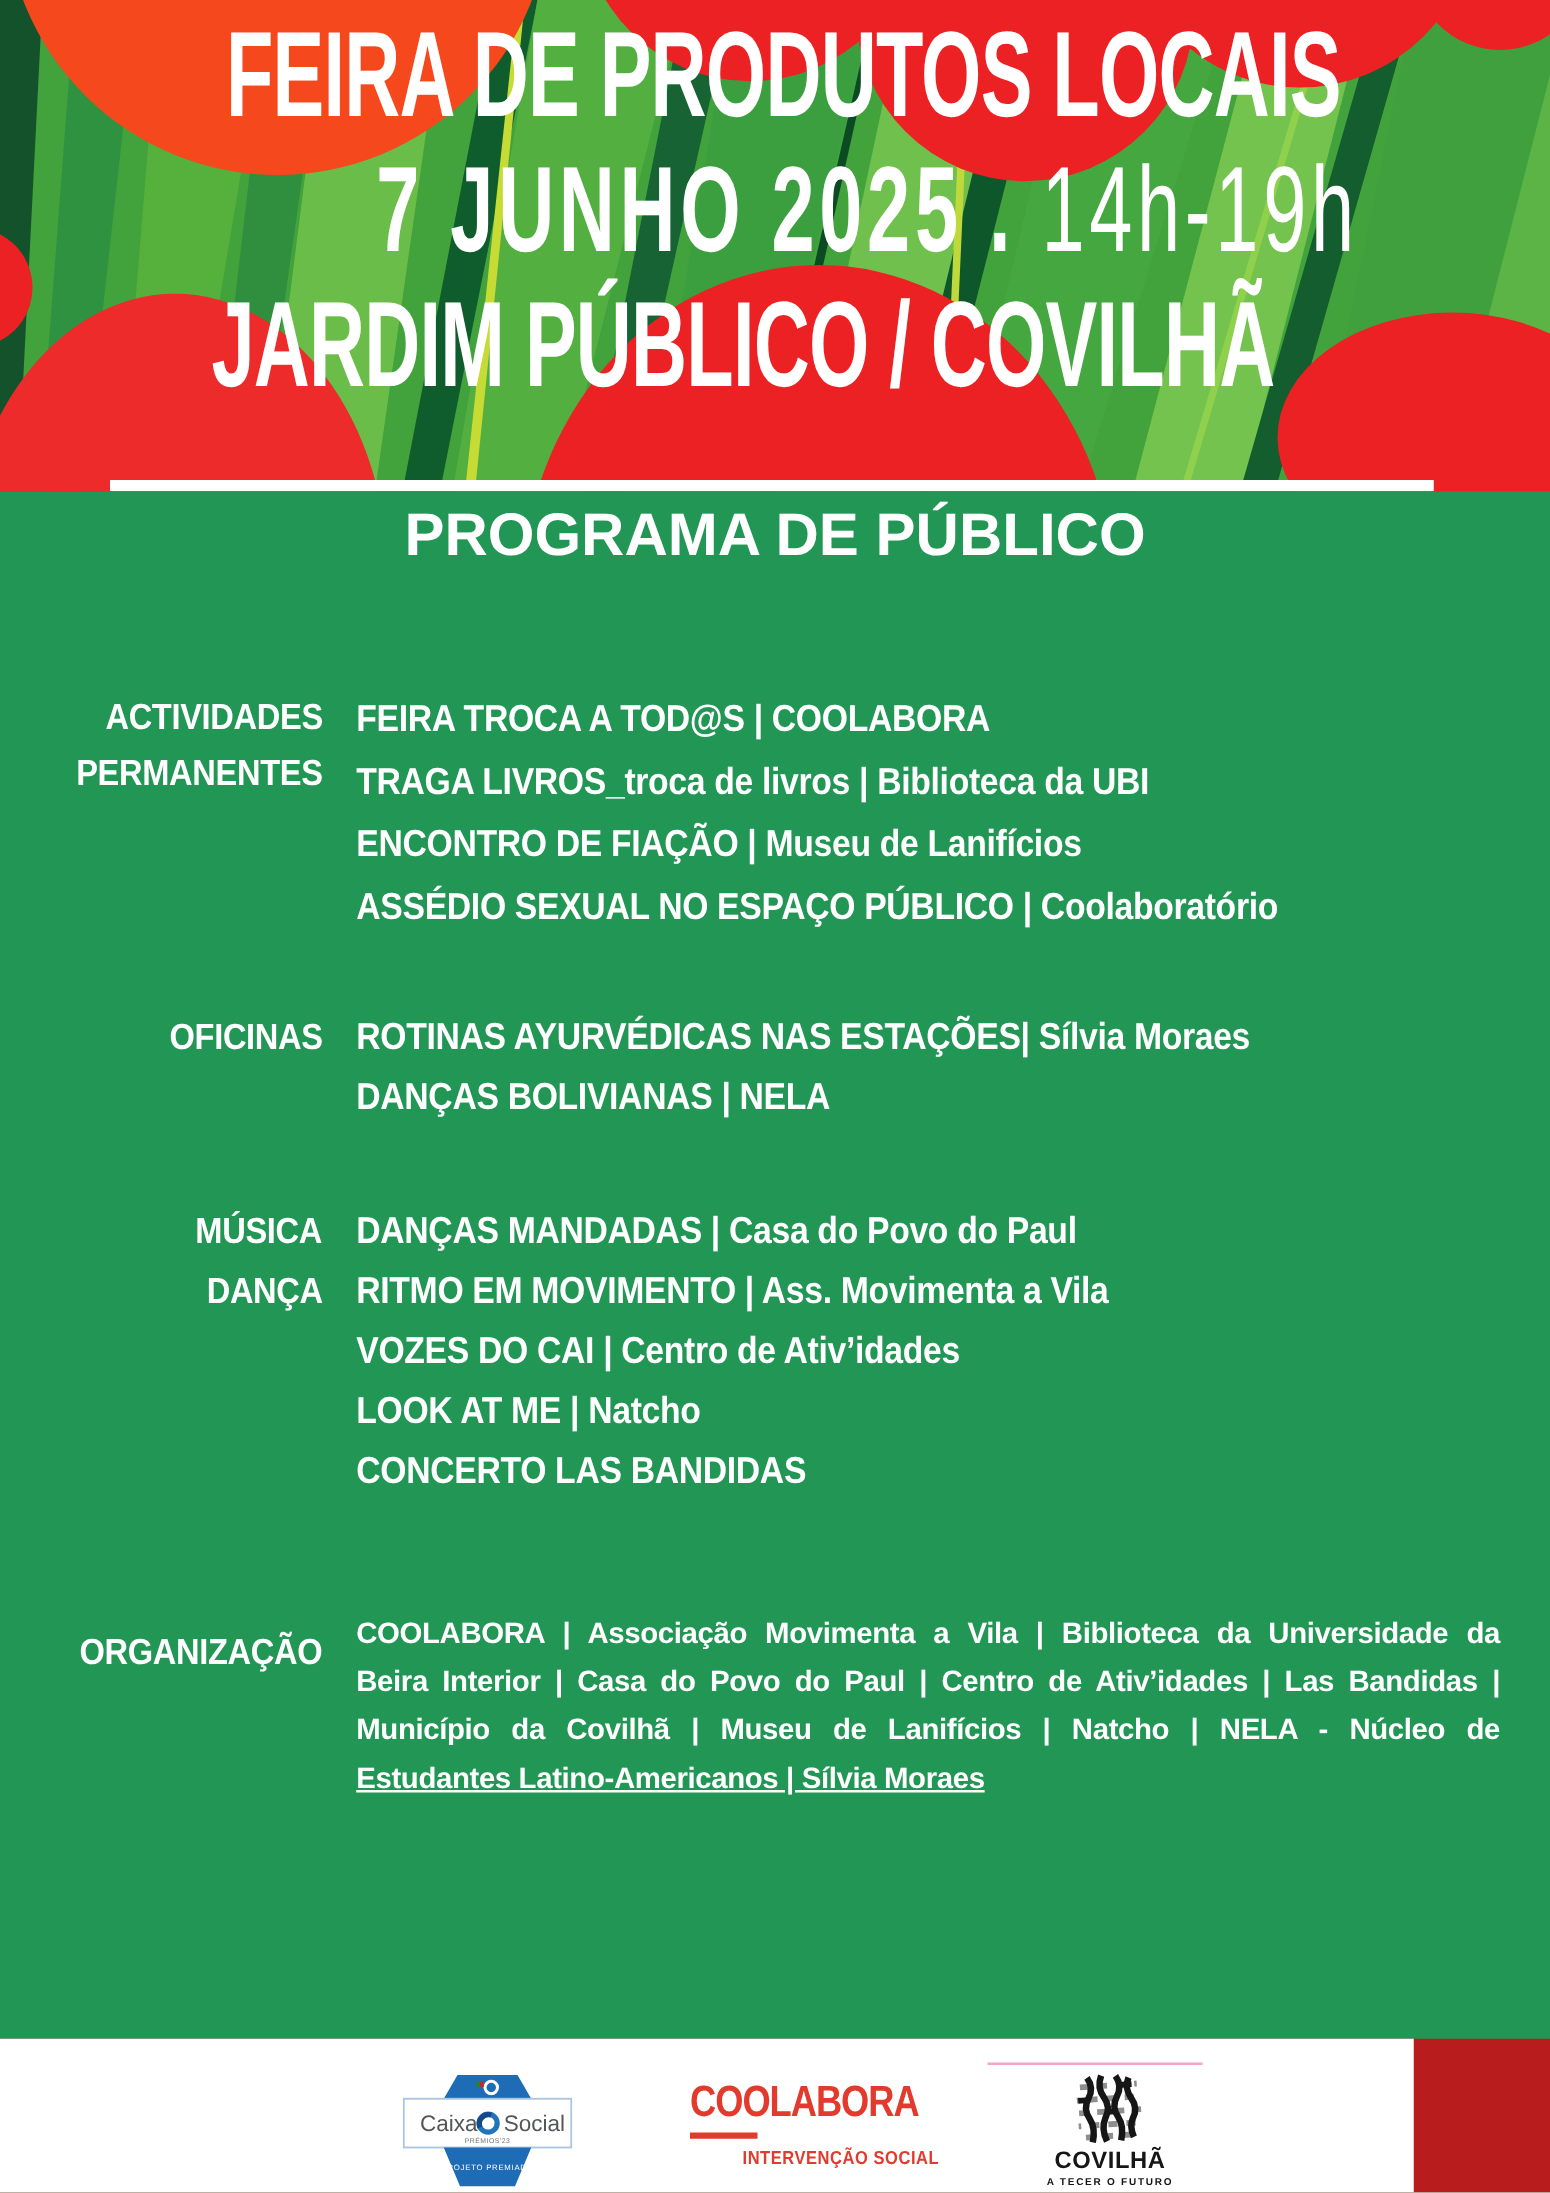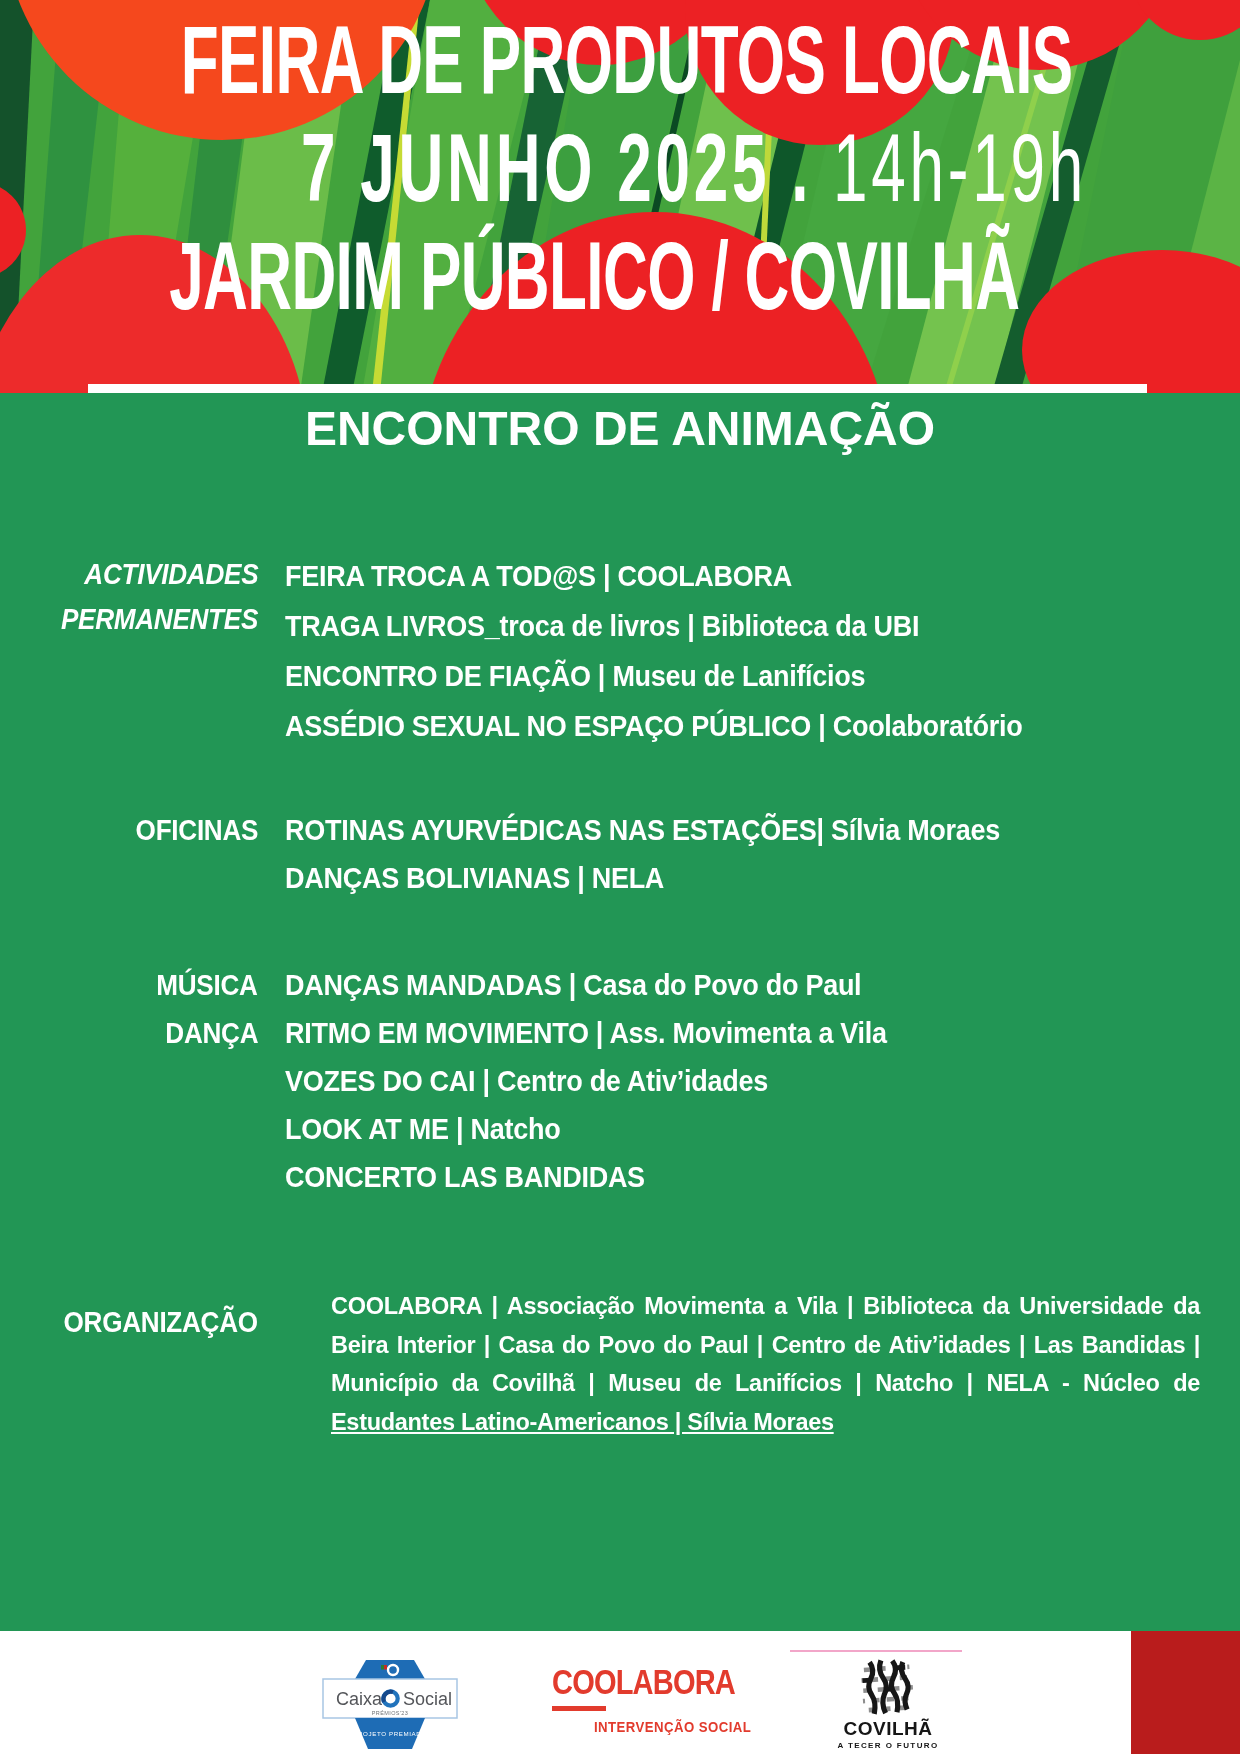--- a/index.html
+++ b/index.html
@@ -24,30 +24,30 @@
     font-size:48px;line-height:56px;font-weight:bold;color:#fff;white-space:nowrap;
   }
   .labels{position:absolute;left:0;width:258px;text-align:right;color:#fff;font-weight:bold;font-size:29px;}
   .lrow{height:45px;line-height:45px;white-space:nowrap;}
   .lrow.p48{height:48px;line-height:48px;}
   .cxr{display:inline-block;transform:scaleX(.9);transform-origin:100% 50%;letter-spacing:-.3px;}
   .events{position:absolute;left:285px;color:#fff;font-weight:bold;font-size:30px;}
   .erow{height:50px;line-height:50px;white-space:nowrap;}
   .erow.p48{height:48px;line-height:48px;}
   .cxl{display:inline-block;transform:scaleX(.9);transform-origin:0 50%;letter-spacing:-.3px;}
-  .labels.s1{top:552px;font-style:italic;}
+  .labels.s1{top:552px;}
   .events.s1{top:551px;text-decoration:underline;}
   .labels.s2{top:806px;}
   .events.s2{top:806px;}
   .labels.s3{top:961px;}
   .events.s3{top:961px;}
   .labels.s4{top:1300px;}
   .org{position:absolute;left:285px;top:1287px;width:915px;color:#fff;font-weight:bold;
        font-size:23.5px;letter-spacing:-.3px;}
-  .org-line{height:38.5px;line-height:38.5px;text-align:justify;text-align-last:justify;margin-left:46px;}
+  .org-line{height:38.5px;line-height:38.5px;text-align:justify;text-align-last:justify;}
   .org-line.last{text-align:left;text-align-last:left;text-decoration:underline;}
   
   .footer{position:absolute;left:0;top:1631px;width:1131px;height:123px;background:#fff;}
   .caixa-logo{position:absolute;left:322px;top:29px;}
   .caixa-logo svg text{font-family:"Liberation Sans","DejaVu Sans",sans-serif;}
   .coolabora{position:absolute;left:552px;top:33px;color:#E23B2D;text-align:right;}
   .coolabora-name{font-size:35px;line-height:36px;font-weight:bold;letter-spacing:-1px;
     display:inline-block;transform:scaleX(.83);transform-origin:0 50%;white-space:nowrap;}
   .coolabora-rule{width:54px;height:5px;background:#E23B2D;margin-top:6px;}
   .coolabora-tag{margin-top:7px;}
@@ -106,21 +106,21 @@
       <div class="hero-line"><span class="hero-scale">FEIRA DE PRODUTOS LOCAIS</span></div>
       <div class="hero-line"><span class="hero-scale l2"><span class="l2-bold">7 JUNHO 2025 .</span> <span class="l2-light">14h-19h</span></span></div>
       <div class="hero-line"><span class="hero-scale">JARDIM PÚBLICO / COVILHÃ</span></div>
     </div>
 
     <div class="header-sep"></div>
   </div>
 
   <div class="body-green"></div>
 
-  <div class="prog-heading">ENCONTRO DE ANIMAÇÃO</div>
+  <div class="prog-heading">PROGRAMA DE PÚBLICO</div>
 
   <div class="labels s1">
     <div class="lrow"><span class="cxr">ACTIVIDADES</span></div>
     <div class="lrow"><span class="cxr">PERMANENTES</span></div>
   </div>
   <div class="events s1">
     <div class="erow"><span class="cxl">FEIRA TROCA A TOD@S | COOLABORA</span></div>
     <div class="erow"><span class="cxl">TRAGA LIVROS_troca de livros | Biblioteca da UBI</span></div>
     <div class="erow"><span class="cxl">ENCONTRO DE FIAÇÃO | Museu de Lanifícios</span></div>
     <div class="erow"><span class="cxl">ASSÉDIO SEXUAL NO ESPAÇO PÚBLICO | Coolaboratório</span></div>

